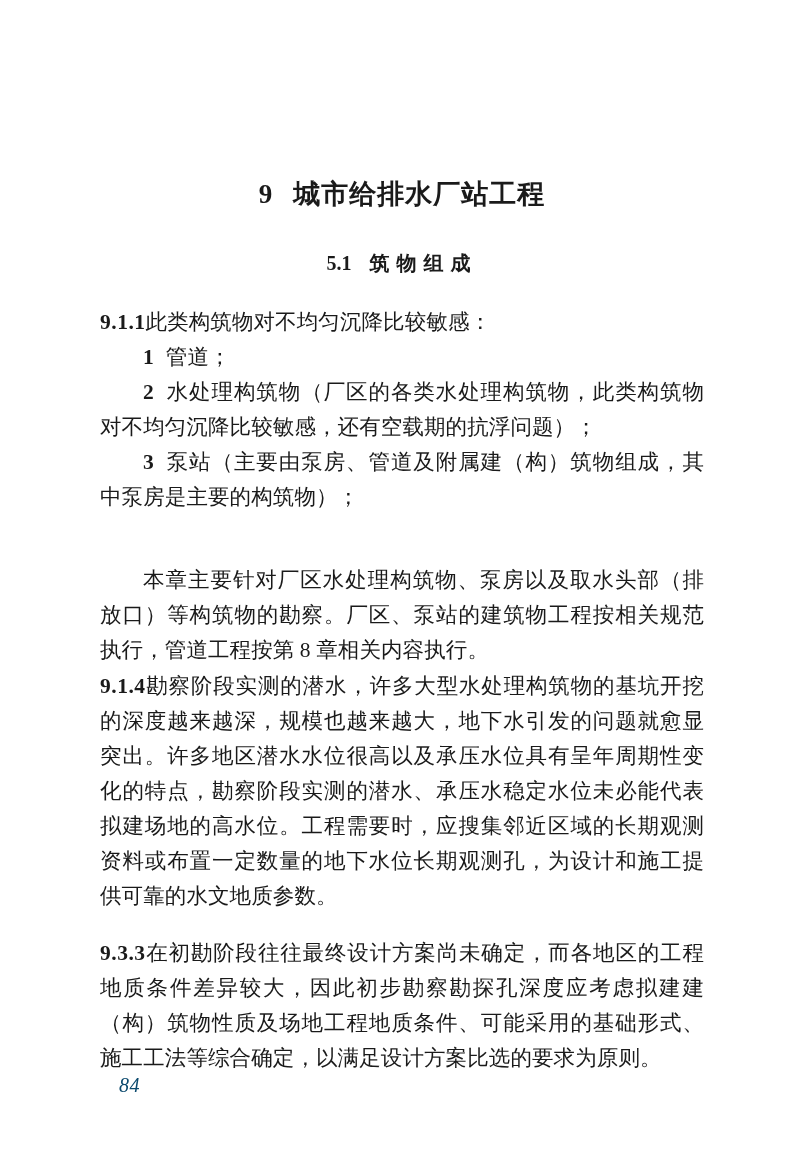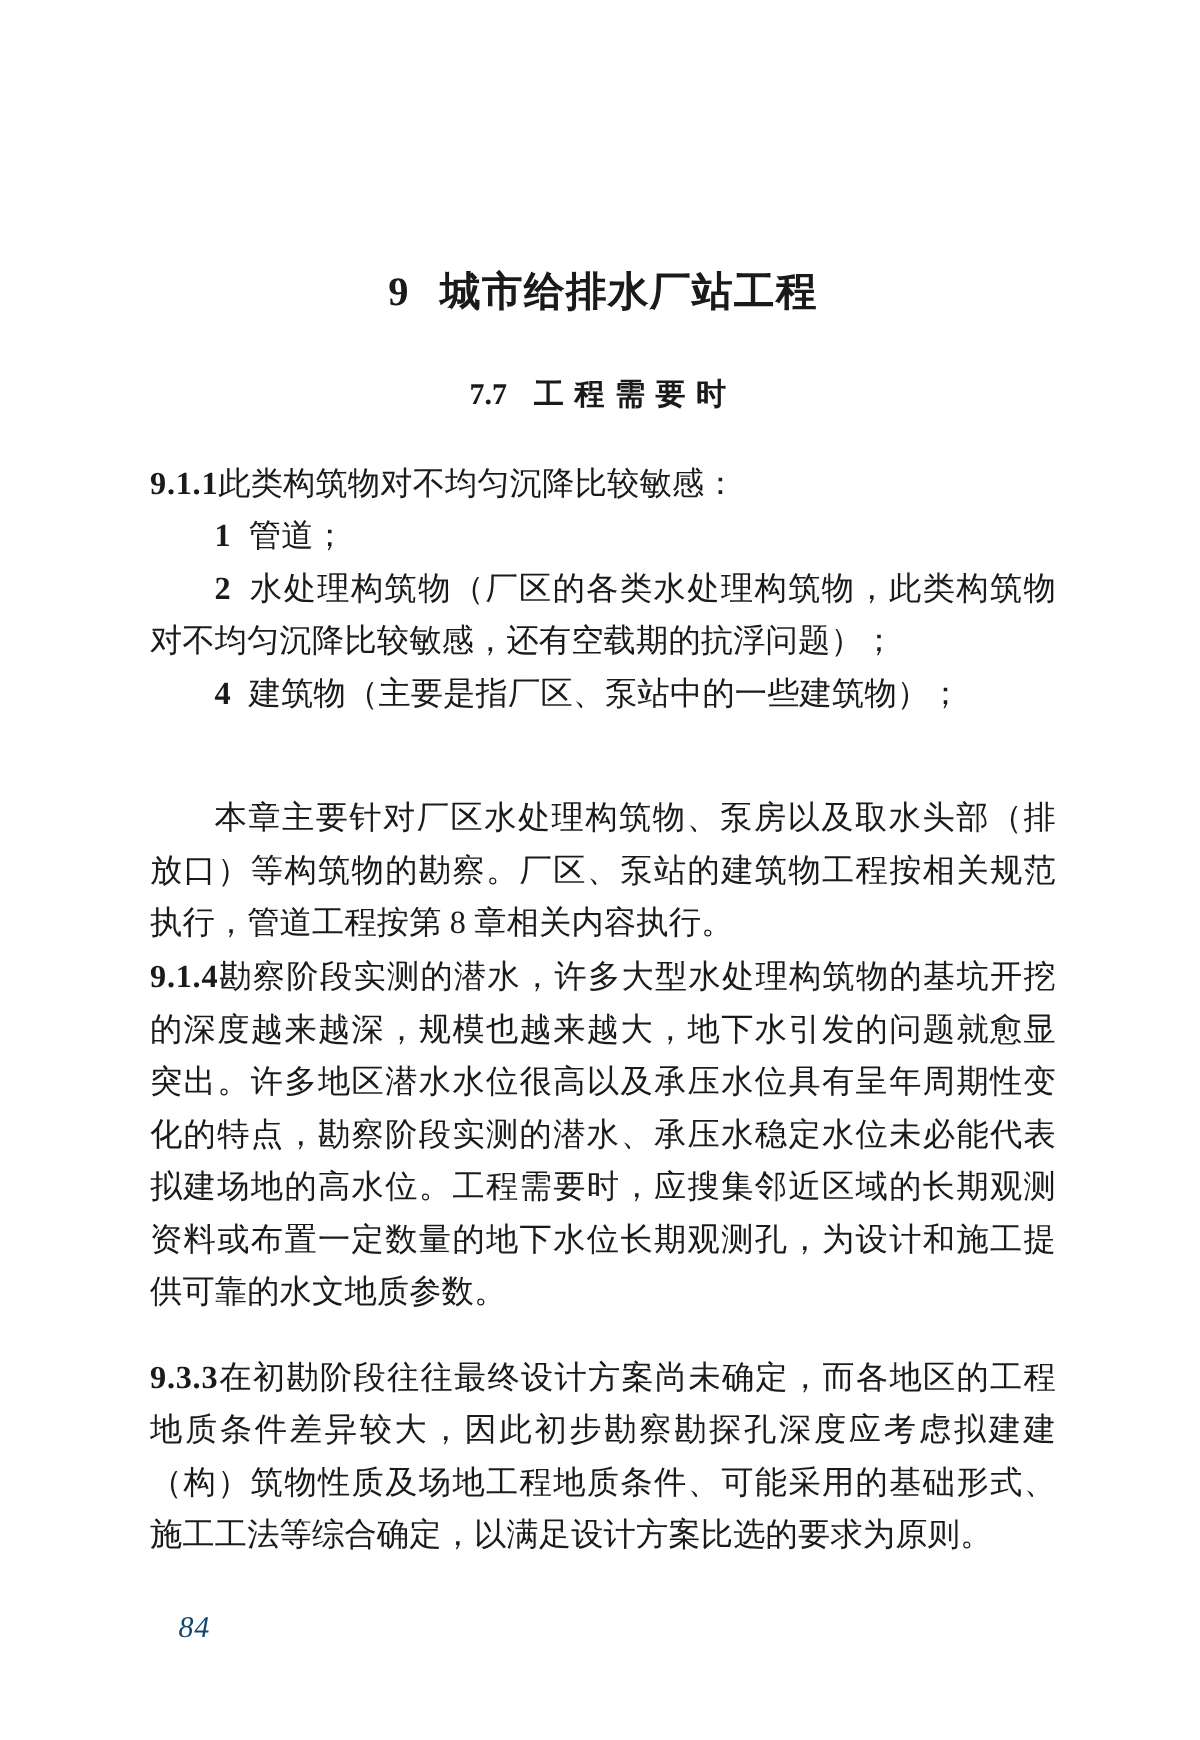--- a/index.html
+++ b/index.html
@@ -107,39 +107,39 @@
 <body>
 
 <div class="page">
   <div class="content">
 
     <h1 class="chapter-title">
       <span class="num">9</span><span class="name">城市给排水厂站工程</span>
     </h1>
 
     <h2 class="section-heading" id="heading-9-1">
-      <span class="sec-num">7.7</span><span class="sec-name">工程需要时</span>
+      <span class="sec-num">5.1</span><span class="sec-name">筑物组成</span>
     </h2>
 
     <p class="para" id="para-9-1-1">
       <span class="clause-no">9.1.1</span><span>此类构筑物对不均匀沉降比较敏感：</span>
     </p>
 
     <p class="para item">
       <span class="item-no">1</span><span>管道；</span>
     </p>
 
     <p class="para item">
       <span class="item-no">2</span><span>水处理构筑物（厂区的各类水处理构筑物，此类构筑物对不均匀沉降比较敏感，还有空载期的抗浮问题）；</span>
     </p>
 
+    <p class="para item">
+      <span class="item-no">3</span><span>泵站（主要由泵房、管道及附属建（构）筑物组成，其中泵房是主要的构筑物）；</span>
+    </p>
 
-    <p class="para item">
-      <span class="item-no">4</span><span>建筑物（主要是指厂区、泵站中的一些建筑物）；</span>
-    </p>
 
 
     <p class="para indent" id="para-body-1">本章主要针对厂区水处理构筑物、泵房以及取水头部（排放口）等构筑物的勘察。厂区、泵站的建筑物工程按相关规范执行，管道工程按第 8 章相关内容执行。</p>
 
     <p class="para" id="para-9-1-4">
       <span class="clause-no">9.1.4</span><span>勘察阶段实测的潜水，许多大型水处理构筑物的基坑开挖的深度越来越深，规模也越来越大，地下水引发的问题就愈显突出。许多地区潜水水位很高以及承压水位具有呈年周期性变化的特点，勘察阶段实测的潜水、承压水稳定水位未必能代表拟建场地的高水位。工程需要时，应搜集邻近区域的长期观测资料或布置一定数量的地下水位长期观测孔，为设计和施工提供可靠的水文地质参数。</span>
     </p>
 
 
     <p class="para" id="para-9-3-3">

